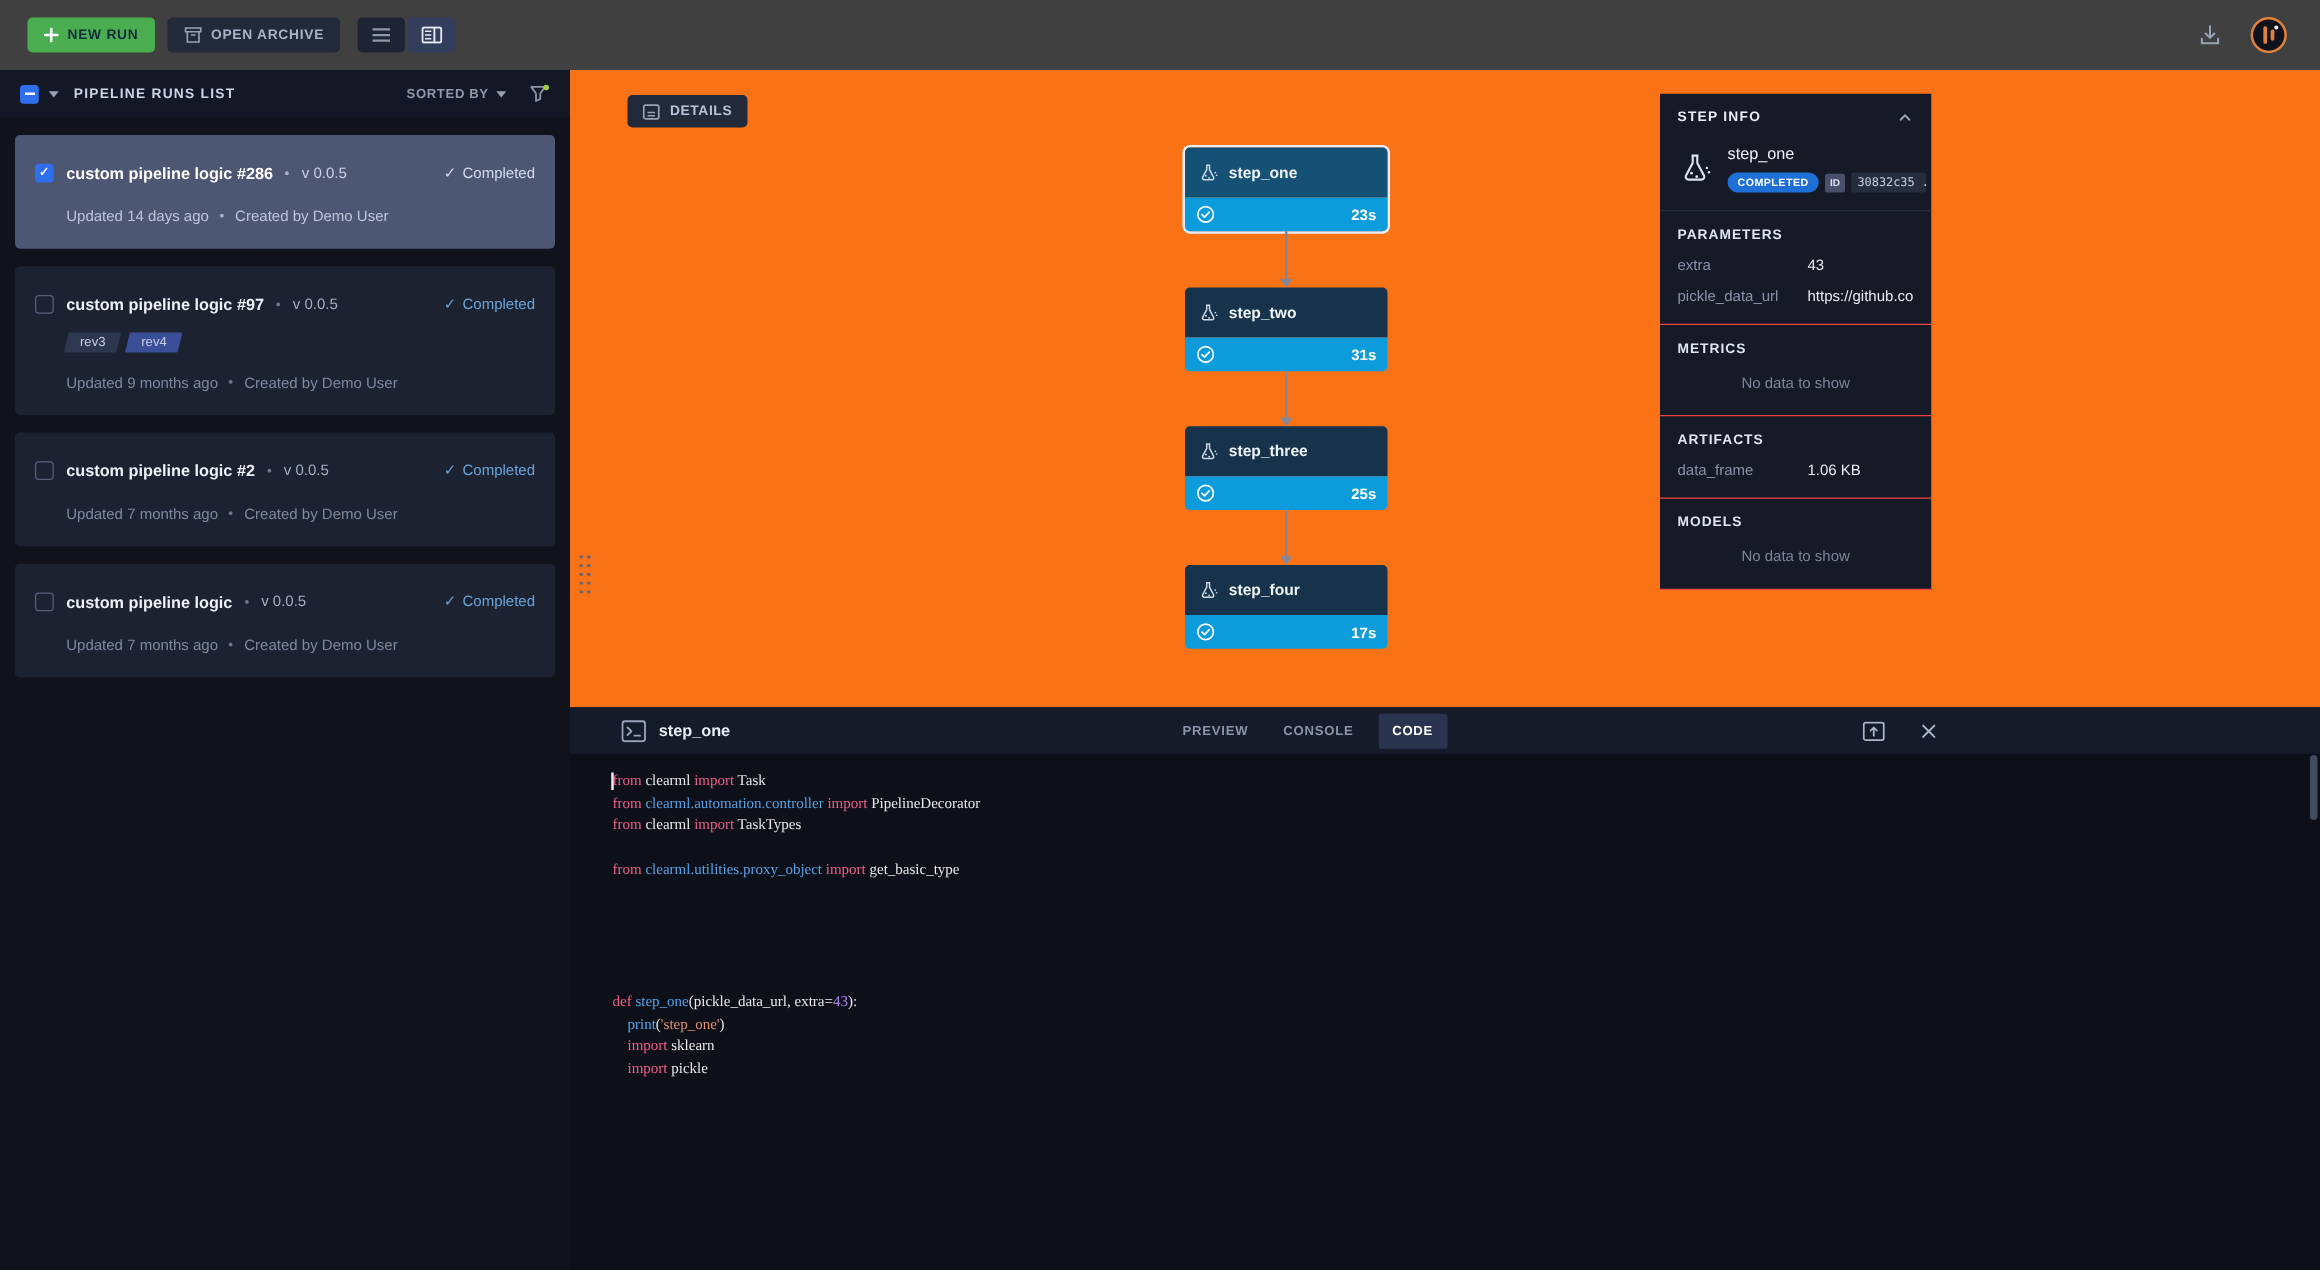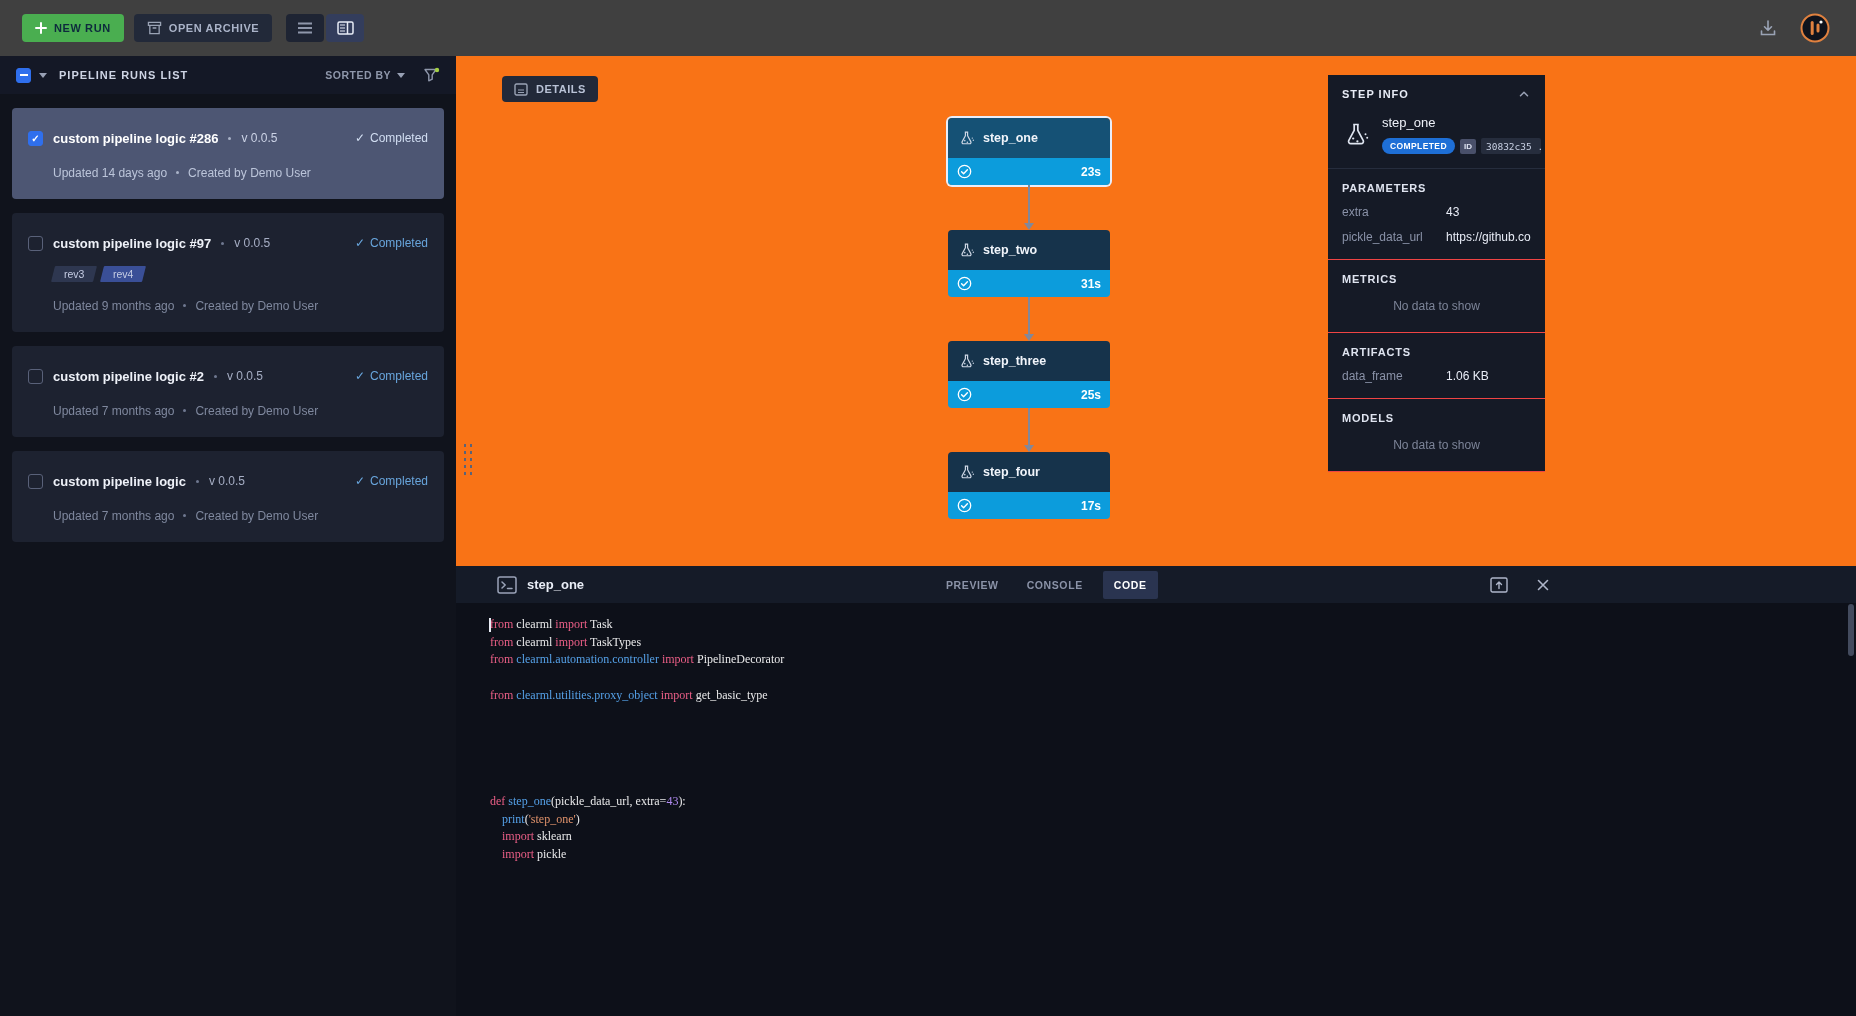--- a/index.html
+++ b/index.html
@@ -485,22 +485,22 @@
       <span class="cp-action cp-close">
         <svg width="14" height="14" viewBox="0 0 14 14">
             <path d="M2.5 2.5l9 9M11.5 2.5l-9 9" stroke="currentColor" stroke-width="1.6" stroke-linecap="round"></path>
           </svg>
       </span>
     </div>
     <div class="cp-body">
       <span class="caret"></span>
       <div>
           <div class="code-line"><span class="tk-k">from</span><span class="tk-p"> clearml </span><span class="tk-k">import</span><span class="tk-p"> Task</span></div>
+          <div class="code-line"><span class="tk-k">from</span><span class="tk-p"> </span><span class="tk-b">clearml.automation.controller</span><span class="tk-p"> </span><span class="tk-k">import</span><span class="tk-p"> PipelineDecorator</span></div>
           <div class="code-line"><span class="tk-k">from</span><span class="tk-p"> clearml </span><span class="tk-k">import</span><span class="tk-p"> TaskTypes</span></div>
-          <div class="code-line"><span class="tk-k">from</span><span class="tk-p"> </span><span class="tk-b">clearml.automation.controller</span><span class="tk-p"> </span><span class="tk-k">import</span><span class="tk-p"> PipelineDecorator</span></div>
           <div class="code-line">&nbsp;</div>
           <div class="code-line"><span class="tk-k">from</span><span class="tk-p"> </span><span class="tk-b">clearml.utilities.proxy_object</span><span class="tk-p"> </span><span class="tk-k">import</span><span class="tk-p"> get_basic_type</span></div>
           <div class="code-line">&nbsp;</div>
           <div class="code-line">&nbsp;</div>
           <div class="code-line">&nbsp;</div>
           <div class="code-line">&nbsp;</div>
           <div class="code-line">&nbsp;</div>
           <div class="code-line"><span class="tk-k">def</span><span class="tk-p"> </span><span class="tk-b">step_one</span><span class="tk-p">(pickle_data_url, extra=</span><span class="tk-n">43</span><span class="tk-p">):</span></div>
           <div class="code-line"><span class="tk-p">    </span><span class="tk-b">print</span><span class="tk-p">(</span><span class="tk-s">'step_one'</span><span class="tk-p">)</span></div>
           <div class="code-line"><span class="tk-p">    </span><span class="tk-k">import</span><span class="tk-p"> sklearn</span></div>

